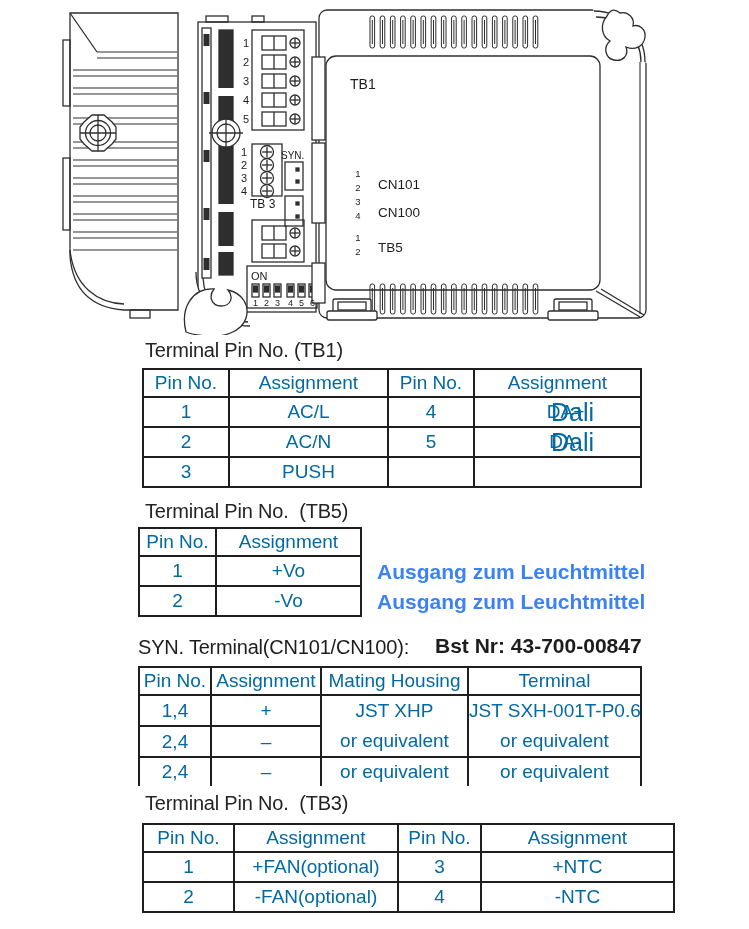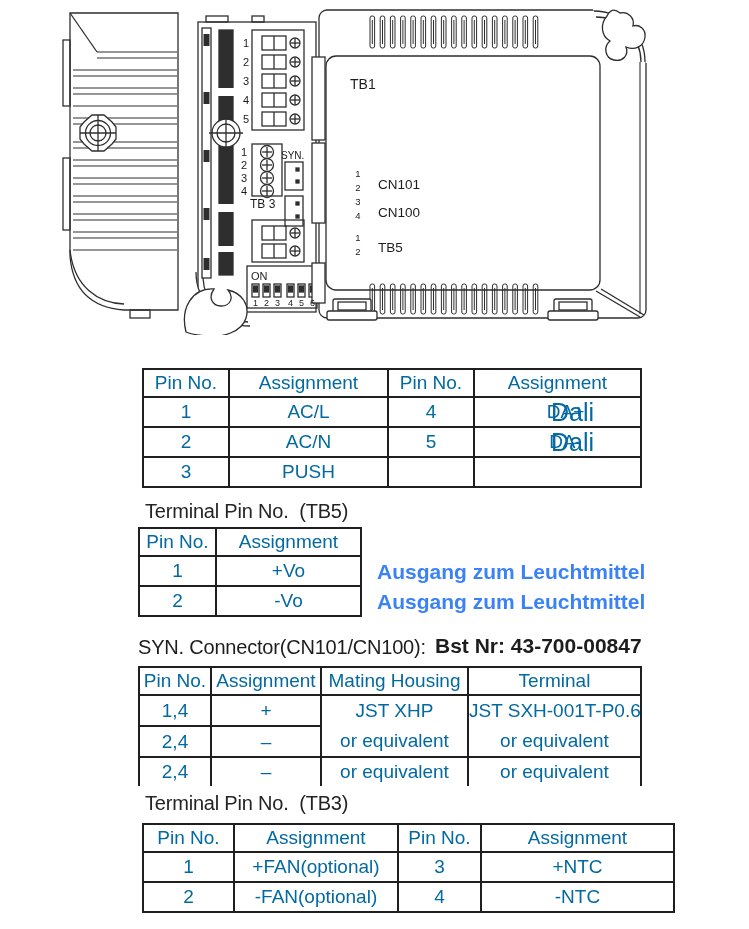--- a/index.html
+++ b/index.html
@@ -323,20 +323,21 @@
       <text x="378" y="189" font-size="13.5">CN101</text>
       <text x="358" y="205" font-size="9.5" text-anchor="middle">3</text>
       <text x="358" y="219" font-size="9.5" text-anchor="middle">4</text>
       <text x="378" y="217" font-size="13.5">CN100</text>
       <text x="358" y="241" font-size="9.5" text-anchor="middle">1</text>
       <text x="358" y="255" font-size="9.5" text-anchor="middle">2</text>
       <text x="378" y="252" font-size="13.5">TB5</text>
     </g>
   </svg>
 
+  <div class="sec-heading" style="left:145px;top:339px">Terminal Pin No. (TB1)</div>
   <table class="pintable" style="left:142px;top:368px;width:498px">
     <colgroup>
         <col style="width:86px">
         <col style="width:159px">
         <col style="width:86px">
         <col style="width:167px">
       </colgroup>
     <tbody>
         <tr>
       <th>Pin No.</th>
@@ -389,21 +390,21 @@
     <tr>
       <td>2</td>
       <td>-Vo</td>
     </tr>
   </tbody>
     </table>
   <div class="annotation" style="left:377px;top:560px">Ausgang zum Leuchtmittel</div>
   <div class="annotation" style="left:377px;top:590px">Ausgang zum Leuchtmittel</div>
 
   <div class="syn-heading-wrap">
-    <span class="reg">SYN. Connector(CN101/CN100):</span>
+    <span class="reg">SYN. Terminal(CN101/CN100):</span>
     <span class="pn">Bst Nr: 43-700-00847</span>
   </div>
   <table class="pintable" style="left:138px;top:666px;width:502px">
     <colgroup>
         <col style="width:72px">
         <col style="width:110px">
         <col style="width:147px">
         <col style="width:173px">
       </colgroup>
     <tbody>

